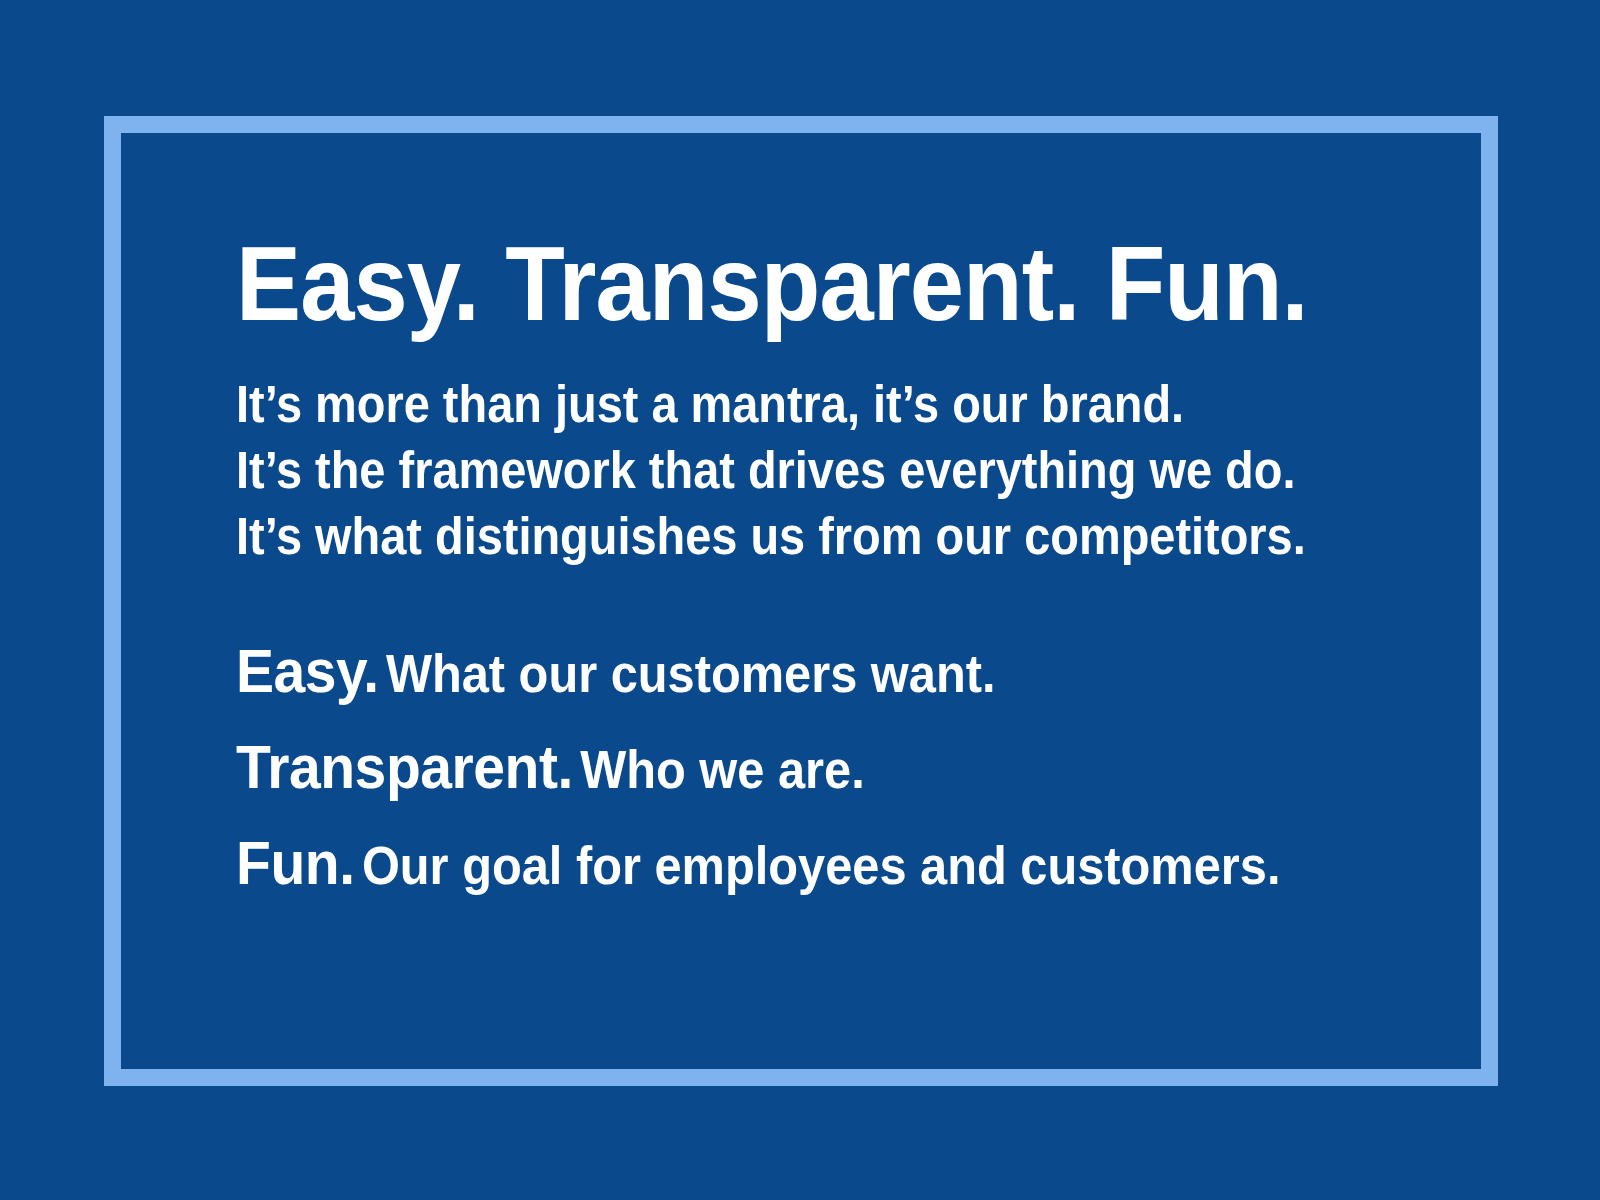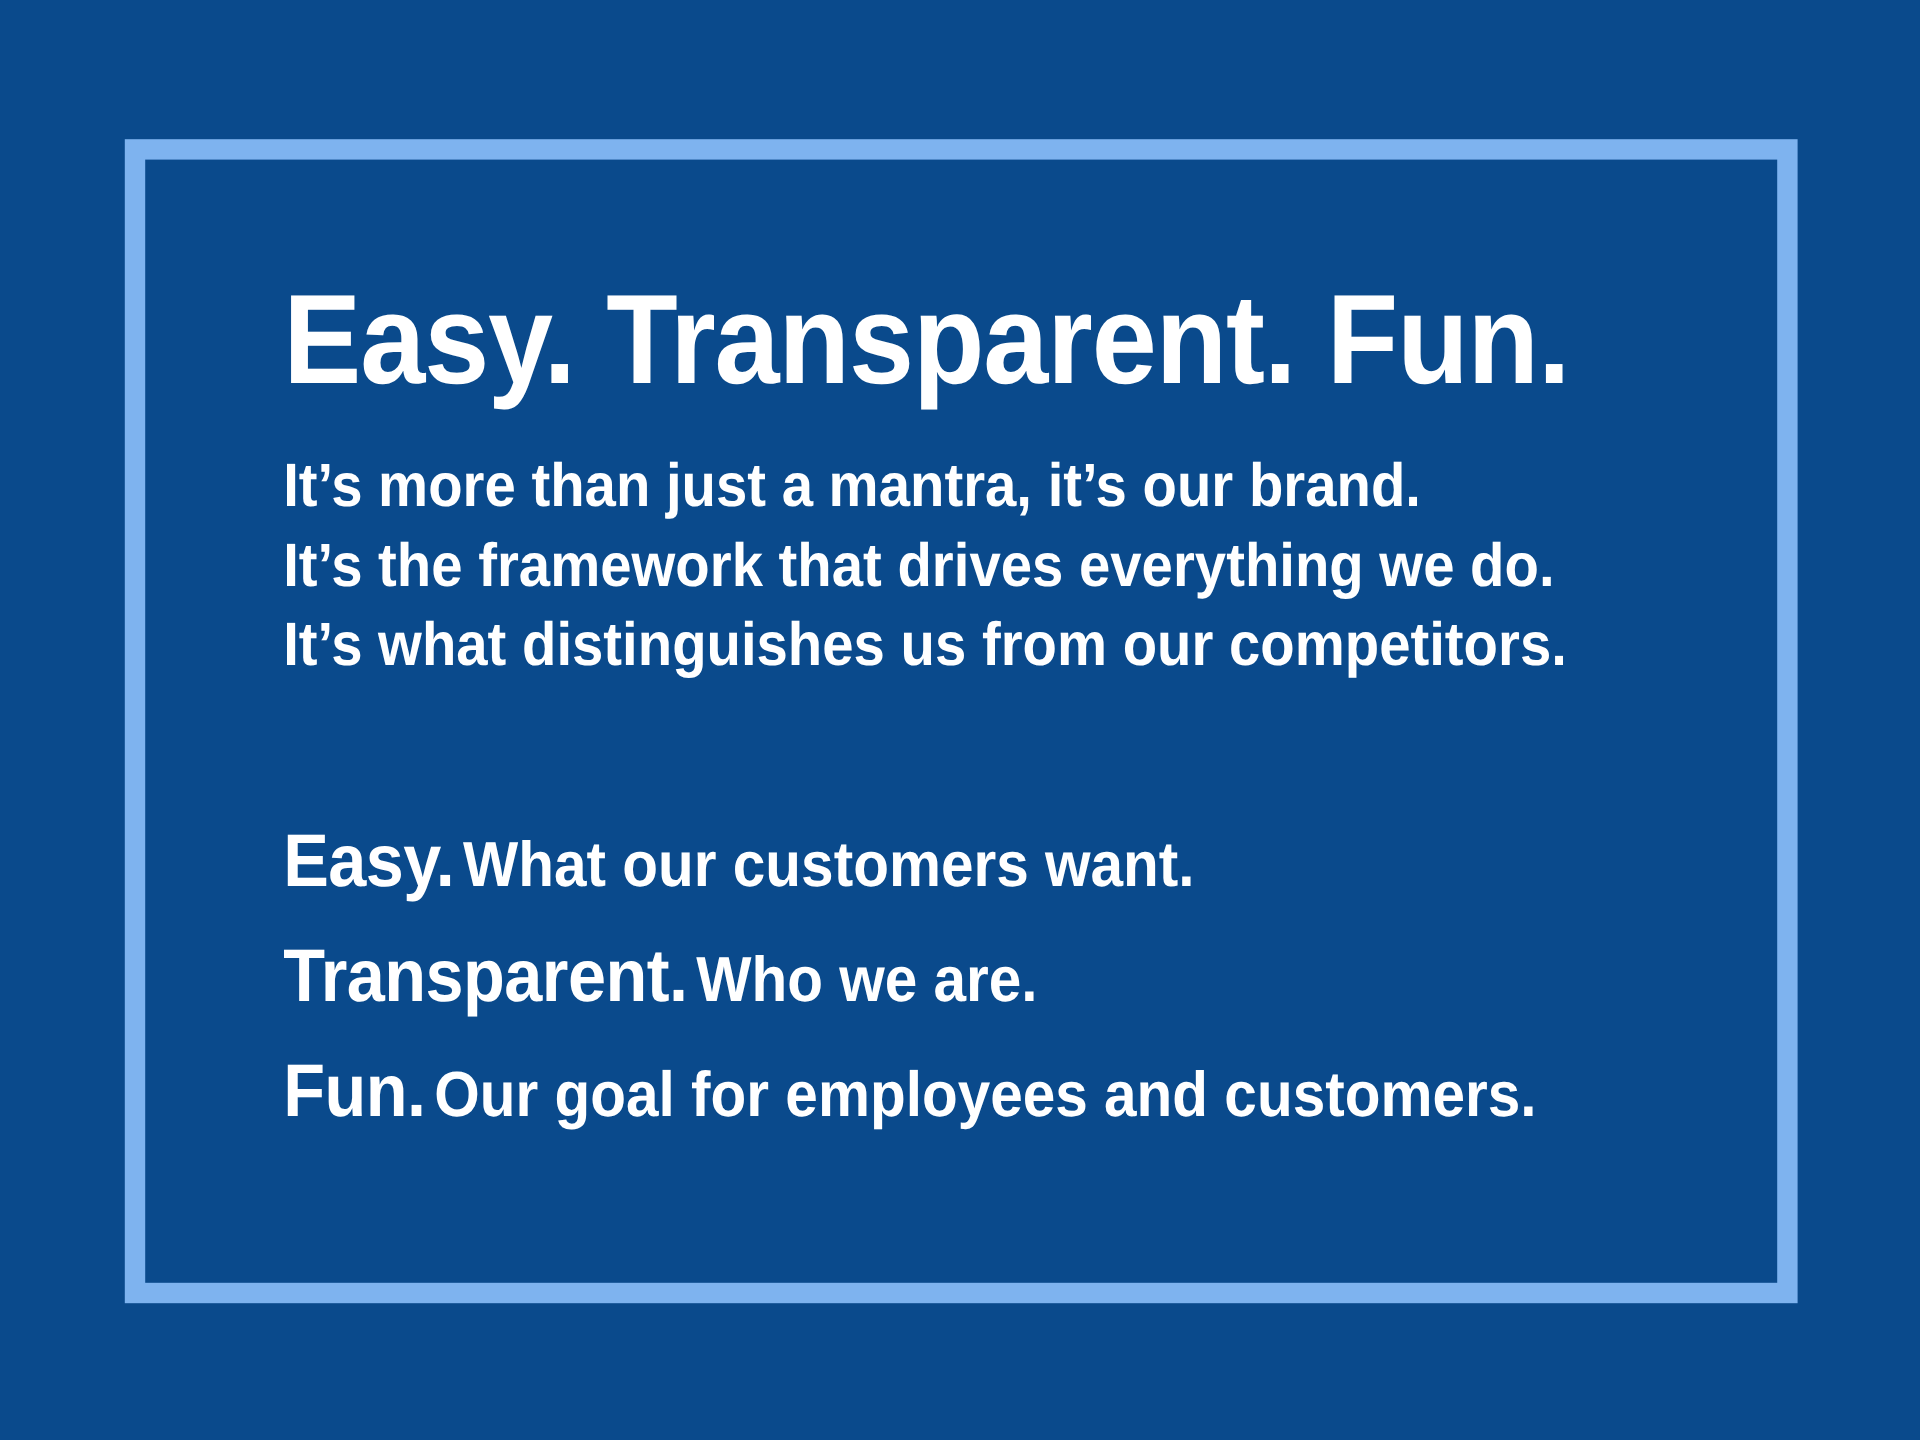--- a/index.html
+++ b/index.html
@@ -52,21 +52,21 @@
     color: #ffffff;
     font-family: "Liberation Sans Narrow", "Liberation Sans", sans-serif;
     font-weight: bold;
     font-size: 51px;
     line-height: 66px;
     white-space: nowrap;
     transform: scaleX(0.92);
     transform-origin: left center;
   }
   .pillars-block {
-    margin-top: 108px;
+    margin-top: 61px;
   }
   .pillar-line {
     color: #ffffff;
     line-height: 80px;
     white-space: nowrap;
     transform: scaleX(0.92);
     transform-origin: left center;
   }
   .pillar-term {
     font-family: "Liberation Sans Narrow", "Liberation Sans", sans-serif;

